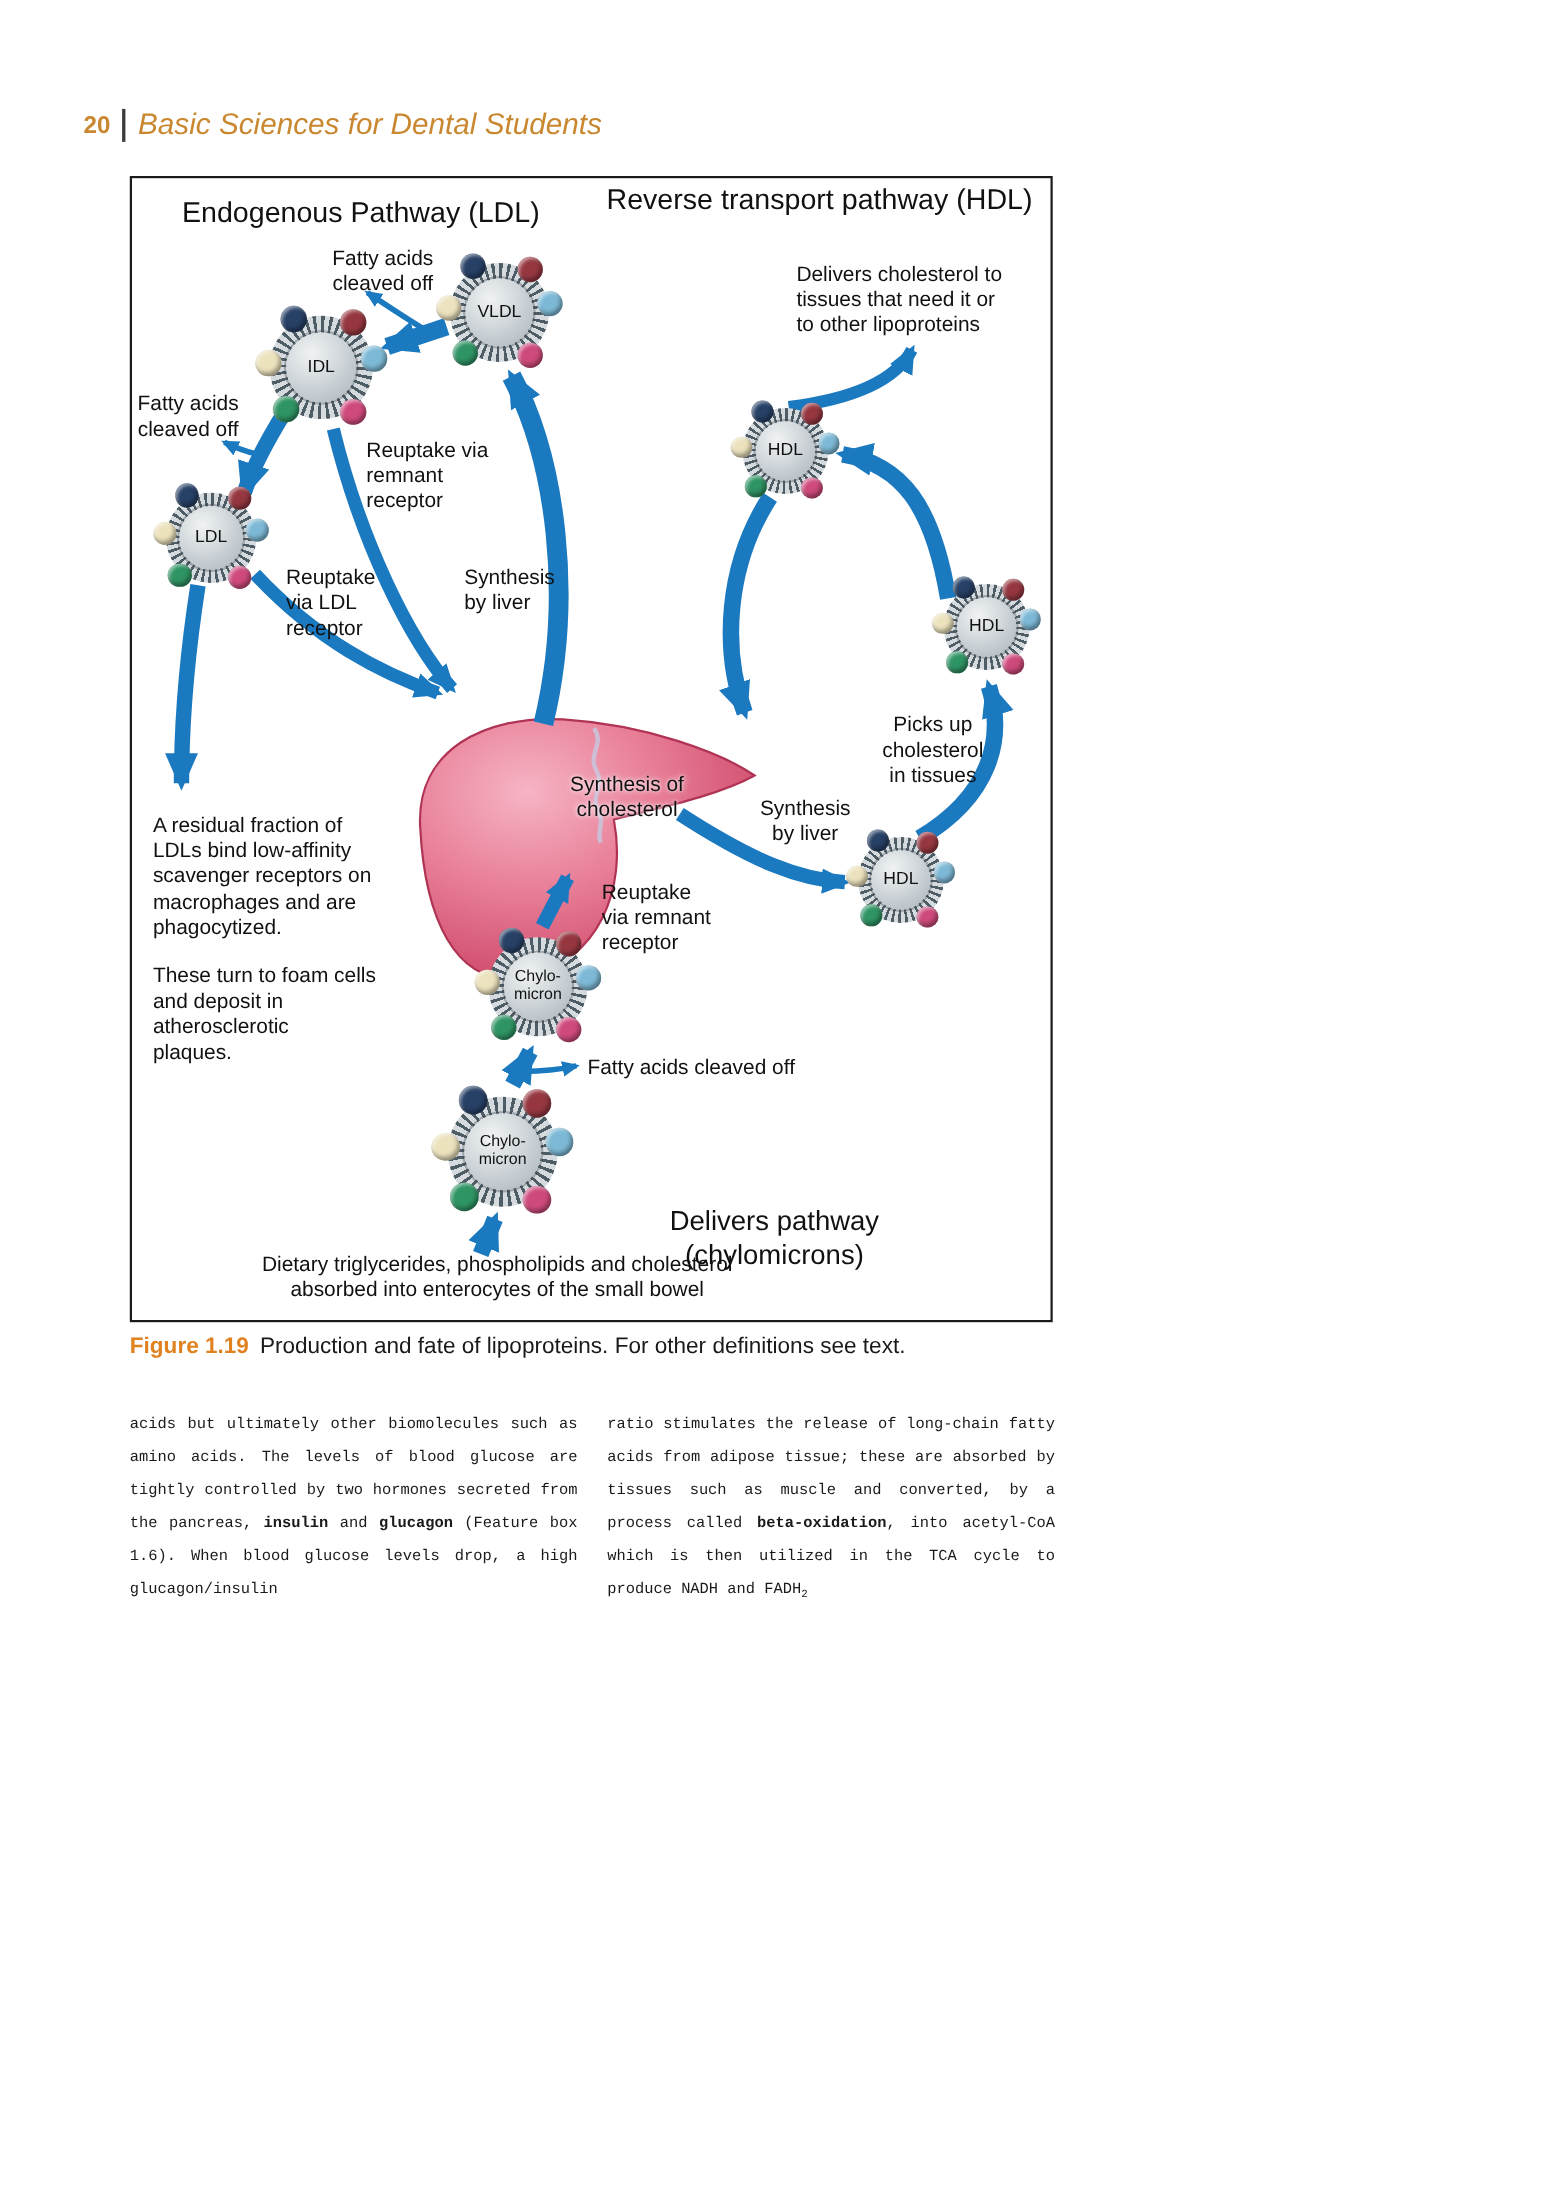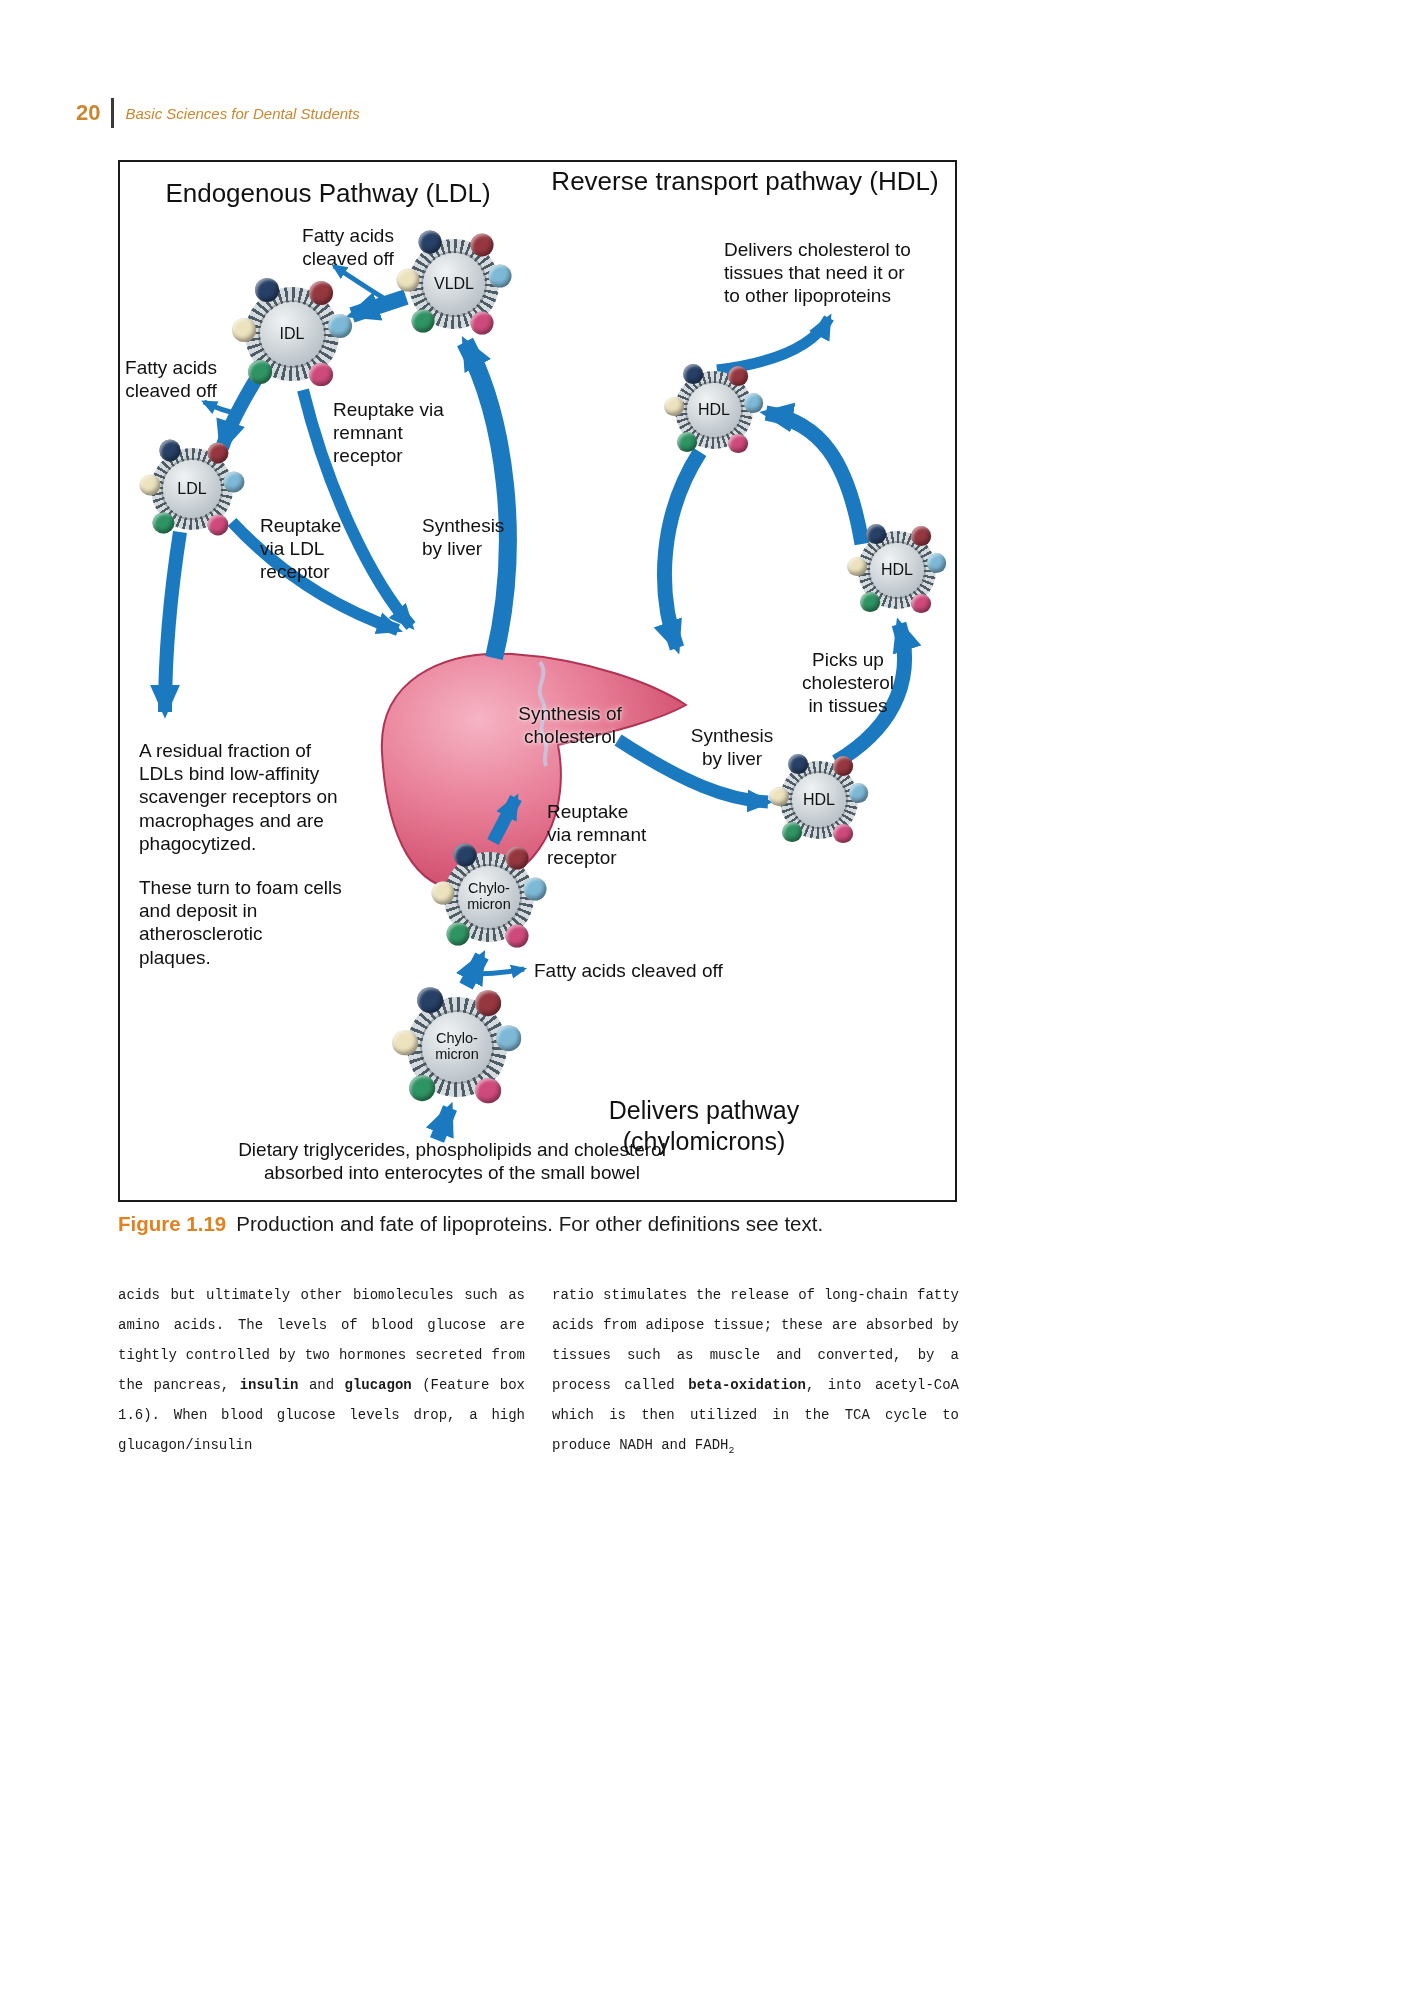--- a/index.html
+++ b/index.html
@@ -5,21 +5,21 @@
   html,body { margin:0; padding:0; background:#ffffff; }
   .page {
     position:relative; width:1402px; height:2000px; background:#ffffff;
     font-family:"Liberation Sans", sans-serif; color:#1a1a1a; overflow:hidden;
   }
 
   
   .running-head { position:absolute; left:76px; top:98px; display:flex; align-items:center; gap:11px; }
   .page-num { font-size:22px; font-weight:bold; color:#C9882F; }
   .head-rule { width:3px; height:30px; background:#3a3a3a; }
-  .head-title { font-size:15px; font-style:italic; color:#C9882F; }
+  .head-title { font-size:27px; font-style:italic; color:#C9882F; }
 
   
   .figure-box {
     position:absolute; left:118px; top:160px; width:835px; height:1038px;
     border:2px solid #1a1a1a; background:#ffffff;
   }
   .diagram-svg { position:absolute; left:0; top:0; width:835px; height:1038px; z-index:1; }
 
   .fig-title { position:absolute; font-size:26px; color:#111; white-space:nowrap; transform:translateX(-50%); z-index:5; }
 

